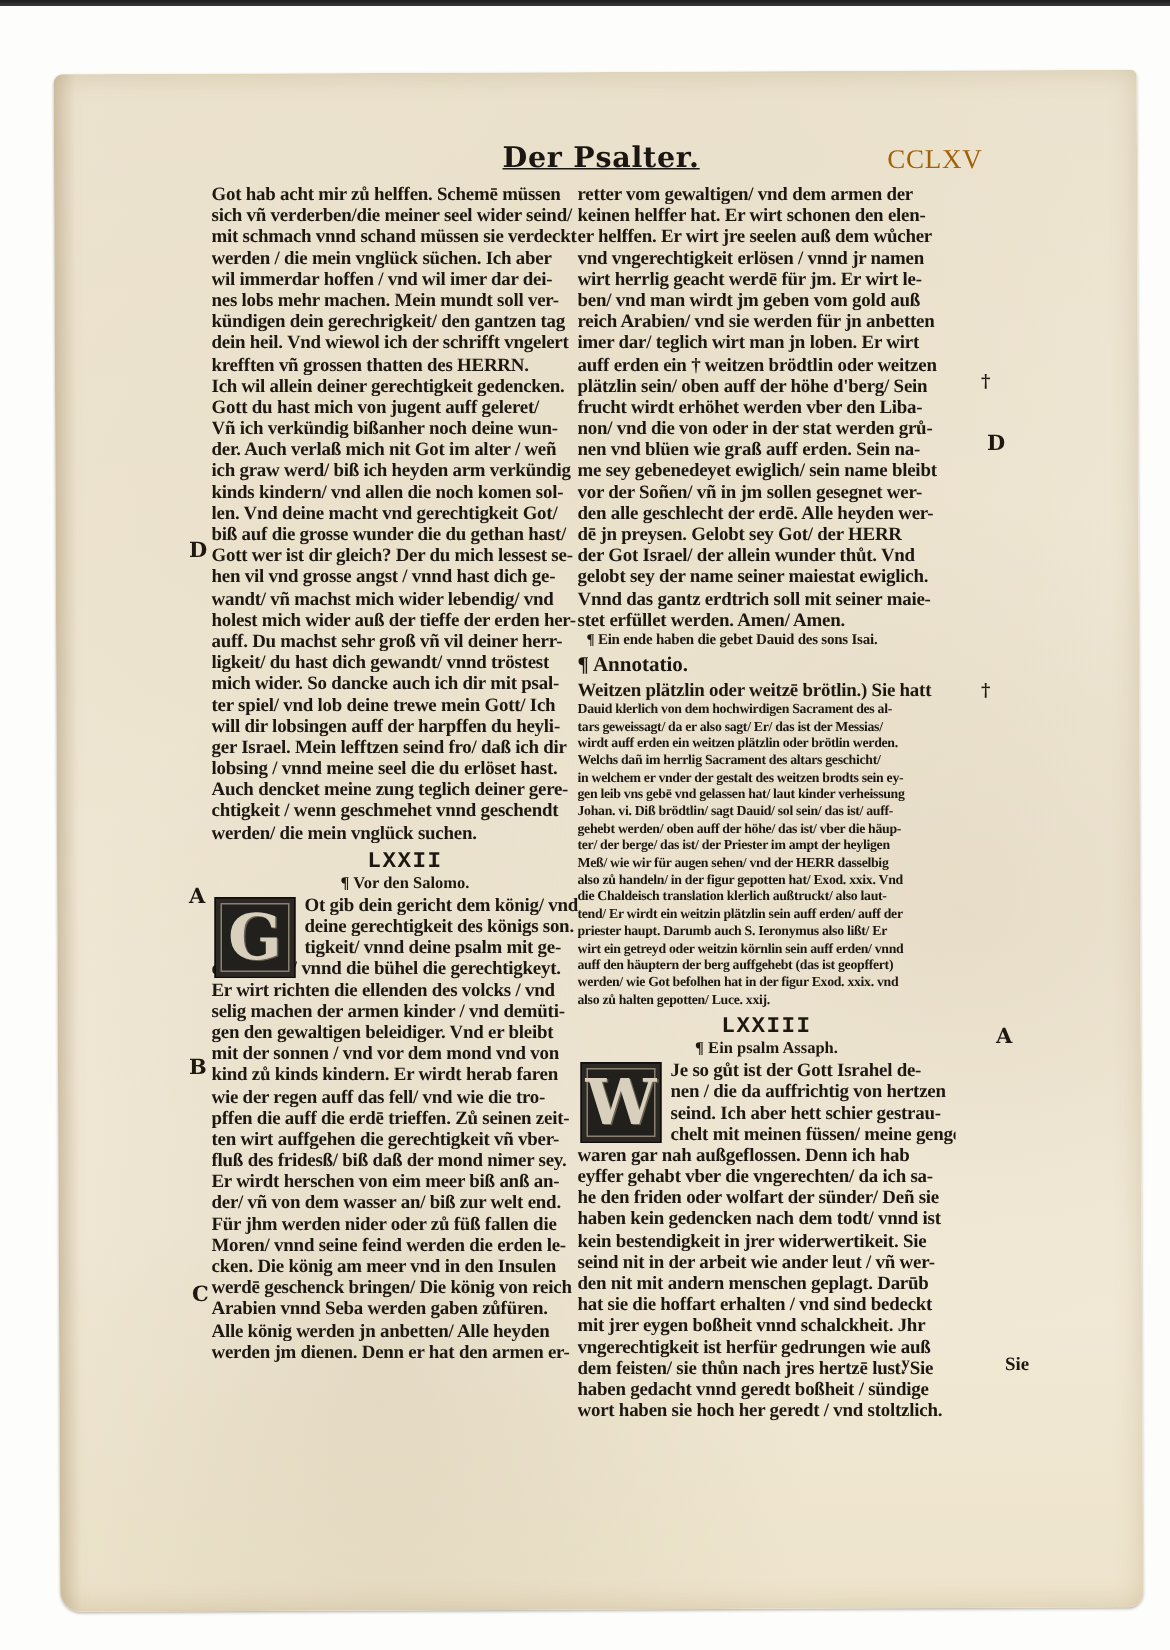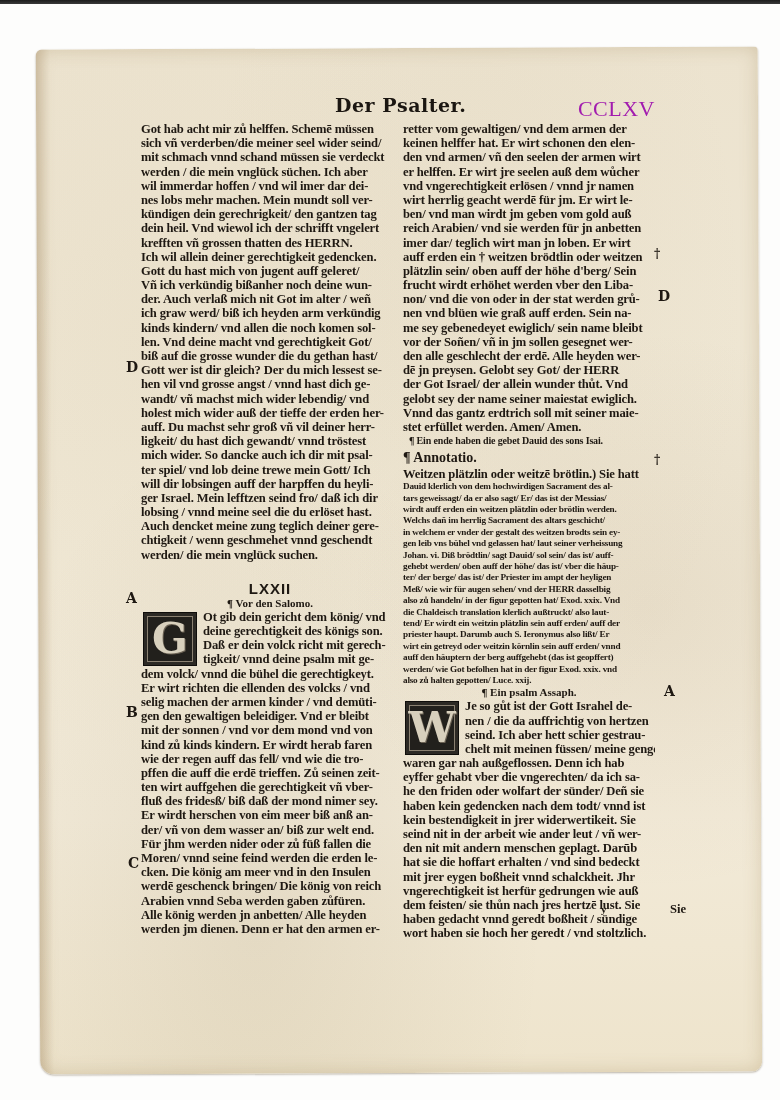--- a/index.html
+++ b/index.html
@@ -29,36 +29,37 @@
     background:linear-gradient(90deg, rgba(150,120,80,0.25), transparent);
     border-radius:6px 0 0 14px;
   }
   .running-head {
     position:absolute; left:295px; top:94px; width:360px; height:30px;
   }
   .rh-title {
     position:absolute; left:40px; top:0;
     font-family:"DejaVu Serif", serif; font-weight:bold; font-size:19px; color:#1b1611;
     letter-spacing:0.5px;
+    text-decoration:underline;
   }
   .rh-folio {
     position:absolute; right:0; top:2px;
-    font-family:"Liberation Serif", serif; font-size:22px; color:#a21caf; letter-spacing:0.5px;
+    font-family:"Liberation Serif", serif; font-size:18px; color:#a16207; letter-spacing:0.5px;
   }
   .col {
     position:absolute; top:122px; width:258px;
     font-family:"Liberation Serif", serif; font-weight:bold;
     font-size:12.6px; line-height:14.2px; color:#1e1812;
   }
   .col.left { left:141px; }
-  .col.right { left:403px; width:252px; }
+  .col.right { left:385px; width:252px; }
   .line { white-space:nowrap; overflow:hidden; height:14.2px; letter-spacing:-0.15px; }
   .psalm-num {
-    text-align:center; font-family:Liberation Sans, sans-serif; font-weight:bold;
-    font-size:15px; line-height:17px; margin-top:18px; letter-spacing:1px;
+    text-align:center; font-family:Liberation Mono, monospace; font-weight:bold;
+    font-size:15px; line-height:17px; margin-top:4px; letter-spacing:1px;
   }
   .psalm-sub { text-align:center; font-size:11px; line-height:13px; font-weight:bold; }
   .annot-head { text-align:left; font-size:14px; line-height:17px; margin:2px 0 1px; }
   .small { font-size:9.2px; line-height:11.4px; height:11.4px; font-weight:bold; letter-spacing:-0.2px; }
   .caption { font-size:10px; line-height:13px; height:13px; padding-left:6px; }
   .wrapblock { position:relative; }
   .initial {
     position:absolute; left:2px; top:2px; width:52px; height:52px;
     background:#22201c; border:1px solid #0f0d0a;
     box-shadow: inset 0 0 0 3px #2c2924, inset 0 0 0 4px #8a8070;
@@ -141,21 +142,20 @@
 
   <div class="psalm-num">LXXII</div>
   <div class="psalm-sub">¶ Vor den Salomo.</div>
 
   <div class="wrapblock">
     <div class="initial">
       <span>G</span>
     </div>
     <div class="line indent">Ot gib dein gericht dem könig/ vnd</div>
     <div class="line indent">deine gerechtigkeit des königs son.</div>
-    <div class="line indent">Daß er dein volck richt mit gerech-</div>
     <div class="line indent">tigkeit/ vnnd deine psalm mit ge-</div>
   </div>
 
   <div>
     <div class="line">dem volck/ vnnd die bühel die gerechtigkeyt.</div>
     <div class="line">Er wirt richten die ellenden des volcks / vnd</div>
     <div class="line">selig machen der armen kinder / vnd demüti-</div>
     <div class="line">gen den gewaltigen beleidiger. Vnd er bleibt</div>
     <div class="line">mit der sonnen / vnd vor dem mond vnd von</div>
     <div class="line">kind zů kinds kindern. Er wirdt herab faren</div>
@@ -172,21 +172,20 @@
     <div class="line">Arabien vnnd Seba werden gaben zůfüren.</div>
     <div class="line">Alle könig werden jn anbetten/ Alle heyden</div>
     <div class="line">werden jm dienen. Denn er hat den armen er-</div>
   </div>
 </div>
 
 <div class="col right">
   <div>
     <div class="line">retter vom gewaltigen/ vnd dem armen der</div>
     <div class="line">keinen helffer hat. Er wirt schonen den elen-</div>
-    <div class="line">den vnd armen/ vñ den seelen der armen wirt</div>
     <div class="line">er helffen. Er wirt jre seelen auß dem wůcher</div>
     <div class="line">vnd vngerechtigkeit erlösen / vnnd jr namen</div>
     <div class="line">wirt herrlig geacht werdē für jm. Er wirt le-</div>
     <div class="line">ben/ vnd man wirdt jm geben vom gold auß</div>
     <div class="line">reich Arabien/ vnd sie werden für jn anbetten</div>
     <div class="line">imer dar/ teglich wirt man jn loben. Er wirt</div>
     <div class="line">auff erden ein † weitzen brödtlin oder weitzen</div>
     <div class="line">plätzlin sein/ oben auff der höhe d'berg/ Sein</div>
     <div class="line">frucht wirdt erhöhet werden vber den Liba-</div>
     <div class="line">non/ vnd die von oder in der stat werden grů-</div>
@@ -204,35 +203,36 @@
   <div class="line caption">¶ Ein ende haben die gebet Dauid des sons Isai.</div>
   <div class="annot-head">¶ Annotatio.</div>
   <div class="line">Weitzen plätzlin oder weitzē brötlin.) Sie hatt</div>
 
   <div>
     <div class="line small">Dauid klerlich von dem hochwirdigen Sacrament des al-</div>
     <div class="line small">tars geweissagt/ da er also sagt/ Er/ das ist der Messias/</div>
     <div class="line small">wirdt auff erden ein weitzen plätzlin oder brötlin werden.</div>
     <div class="line small">Welchs dañ im herrlig Sacrament des altars geschicht/</div>
     <div class="line small">in welchem er vnder der gestalt des weitzen brodts sein ey-</div>
-    <div class="line small">gen leib vns bühel vnd gelassen hat/ laut seiner verheissung</div>
+    <div class="line small">gen leib vns gebē vnd gelassen hat/ laut kinder verheissung</div>
     <div class="line small">Johan. vi. Diß brödtlin/ sagt Dauid/ sol sein/ das ist/ auff-</div>
     <div class="line small">gehebt werden/ oben auff der höhe/ das ist/ vber die häup-</div>
     <div class="line small">ter/ der berge/ das ist/ der Priester im ampt der heyligen</div>
     <div class="line small">Meß/ wie wir für augen sehen/ vnd der HERR dasselbig</div>
     <div class="line small">also zů handeln/ in der figur gepotten hat/ Exod. xxix. Vnd</div>
     <div class="line small">die Chaldeisch translation klerlich außtruckt/ also laut-</div>
     <div class="line small">tend/ Er wirdt ein weitzin plätzlin sein auff erden/ auff der</div>
     <div class="line small">priester haupt. Darumb auch S. Ieronymus also lißt/ Er</div>
     <div class="line small">wirt ein getreyd oder weitzin körnlin sein auff erden/ vnnd</div>
     <div class="line small">auff den häuptern der berg auffgehebt (das ist geopffert)</div>
     <div class="line small">werden/ wie Got befolhen hat in der figur Exod. xxix. vnd</div>
     <div class="line small">also zů halten gepotten/ Luce. xxij.</div>
   </div>
 
+  <div class="psalm-num">LXXIII</div>
   <div class="psalm-sub">¶ Ein psalm Assaph.</div>
 
   <div class="wrapblock">
     <div class="initial">
       <span>W</span>
     </div>
     <div class="line indent">Je so gůt ist der Gott Israhel de-</div>
     <div class="line indent">nen / die da auffrichtig von hertzen</div>
     <div class="line indent">seind. Ich aber hett schier gestrau-</div>
     <div class="line indent">chelt mit meinen füssen/ meine genge</div>

